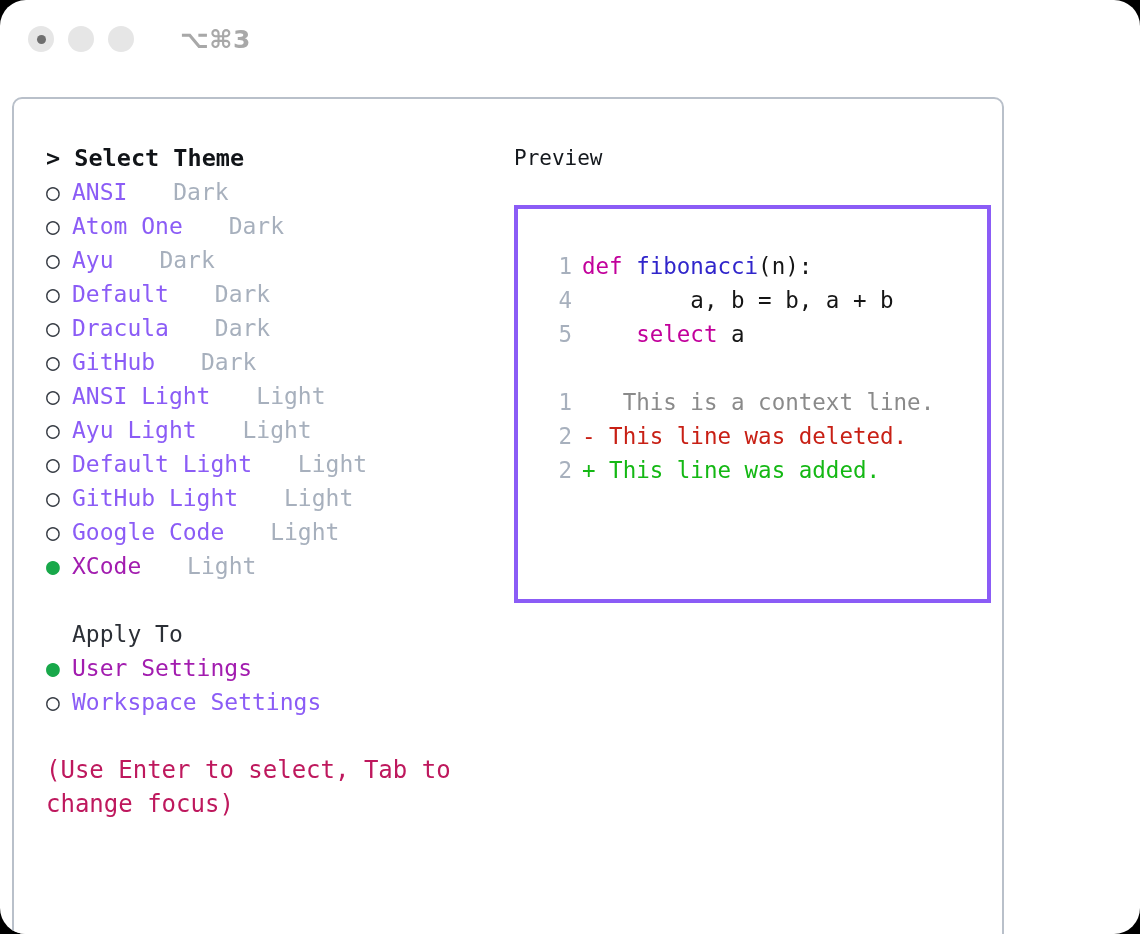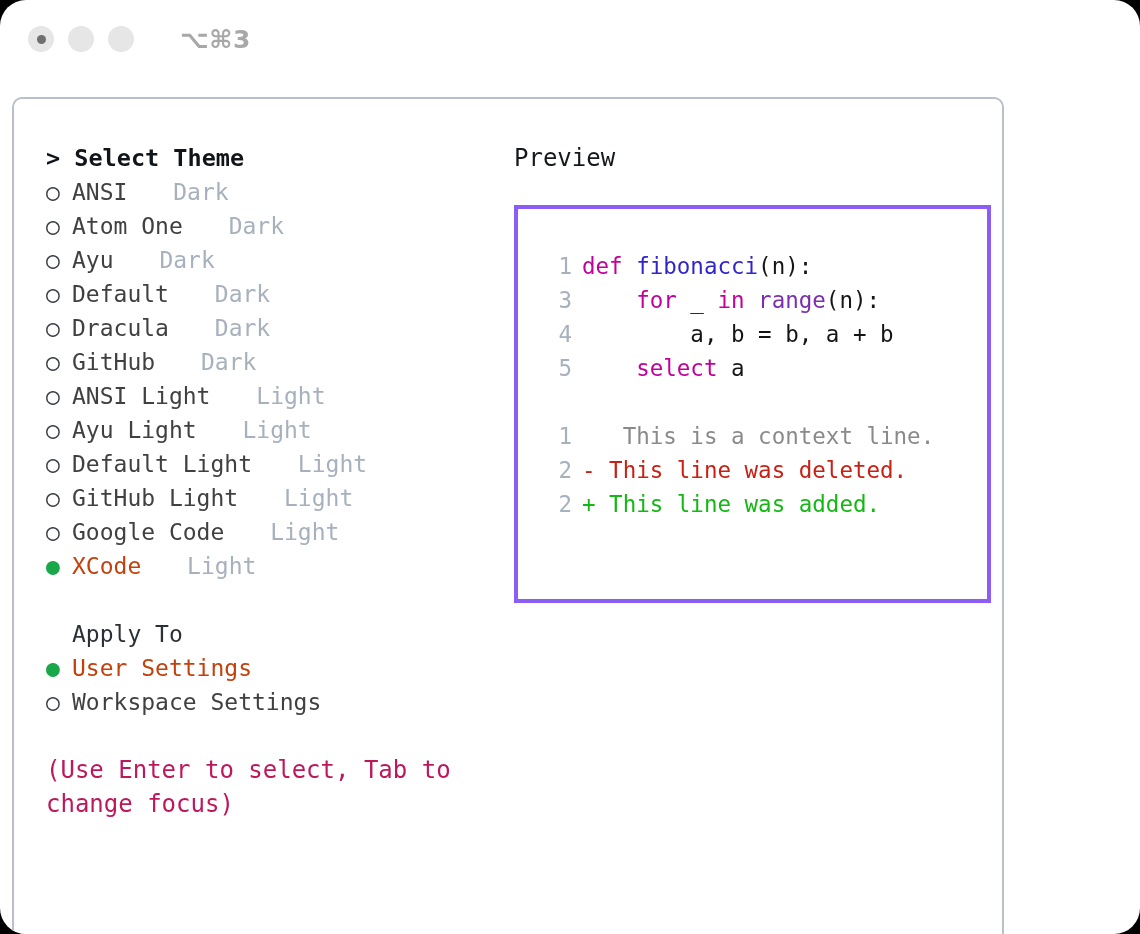--- a/index.html
+++ b/index.html
@@ -99,43 +99,43 @@
     font-size: 23.5px;
   }
 
   .bullet {
     display: inline-block;
     width: 26px;
   }
   .bullet.on  { color: #18a84a; }
   .bullet.off { color: #3b4048; }
 
-  .name.sel   { color: #c2410c; }
-  .name.plain { color: #404040; }
+  .name.sel   { color: #a21caf; }
+  .name.plain { color: #8b5cf6; }
 
   .tagname { color: #a7b0bd; margin-left: 32px; }
 
   .spacer-sm { height: 34px; }
   .spacer-md { height: 34px; }
 
   #hint {
     font-size: 24px;
     line-height: 34px;
     color: #be185d;
     white-space: pre-line;
   }
 
   
   #right-col {
     flex: 1;
     padding-left: 22px;
   }
 
   #preview-title {
-    font-size: 24px;
+    font-size: 21px;
     line-height: 34px;
     color: #14181d;
     margin-bottom: 30px;
   }
 
   #preview-box {
     width: 477px;
     height: 398px;
     border: 4px solid #8b5cf6;
     background: #ffffff;
@@ -215,21 +215,20 @@
         <div id="hint">(Use Enter to select, Tab to
 change focus)</div>
       </div>
 
       <div id="right-col">
         <div id="preview-title">Preview</div>
 
         <div id="preview-box">
           <div id="code-block">
               <div class="code-line"><span class="gutter">1</span><span class="kw">def</span><span class="pln"> </span><span class="fn">fibonacci</span><span class="pln">(n):</span></div>
-              <div class="code-line"><span class="gutter">3</span><span class="pln">    </span><span class="kw">for</span><span class="pln"> _ </span><span class="kw">in</span><span class="pln"> </span><span class="bi">range</span><span class="pln">(n):</span></div>
               <div class="code-line"><span class="gutter">4</span><span class="pln">        a, b = b, a + b</span></div>
               <div class="code-line"><span class="gutter">5</span><span class="pln">    </span><span class="kw">select</span><span class="pln"> a</span></div>
             </div>
           <div class="blank-line"></div>
           <div id="diff-block">
               <div class="code-line"><span class="gutter">1</span><span class="ctx"> </span><span class="ctx">  This is a context line.</span></div>
               <div class="code-line"><span class="gutter">2</span><span class="del">-</span><span class="del"> This line was deleted.</span></div>
               <div class="code-line"><span class="gutter">2</span><span class="add">+</span><span class="add"> This line was added.</span></div>
             </div>
         </div>

